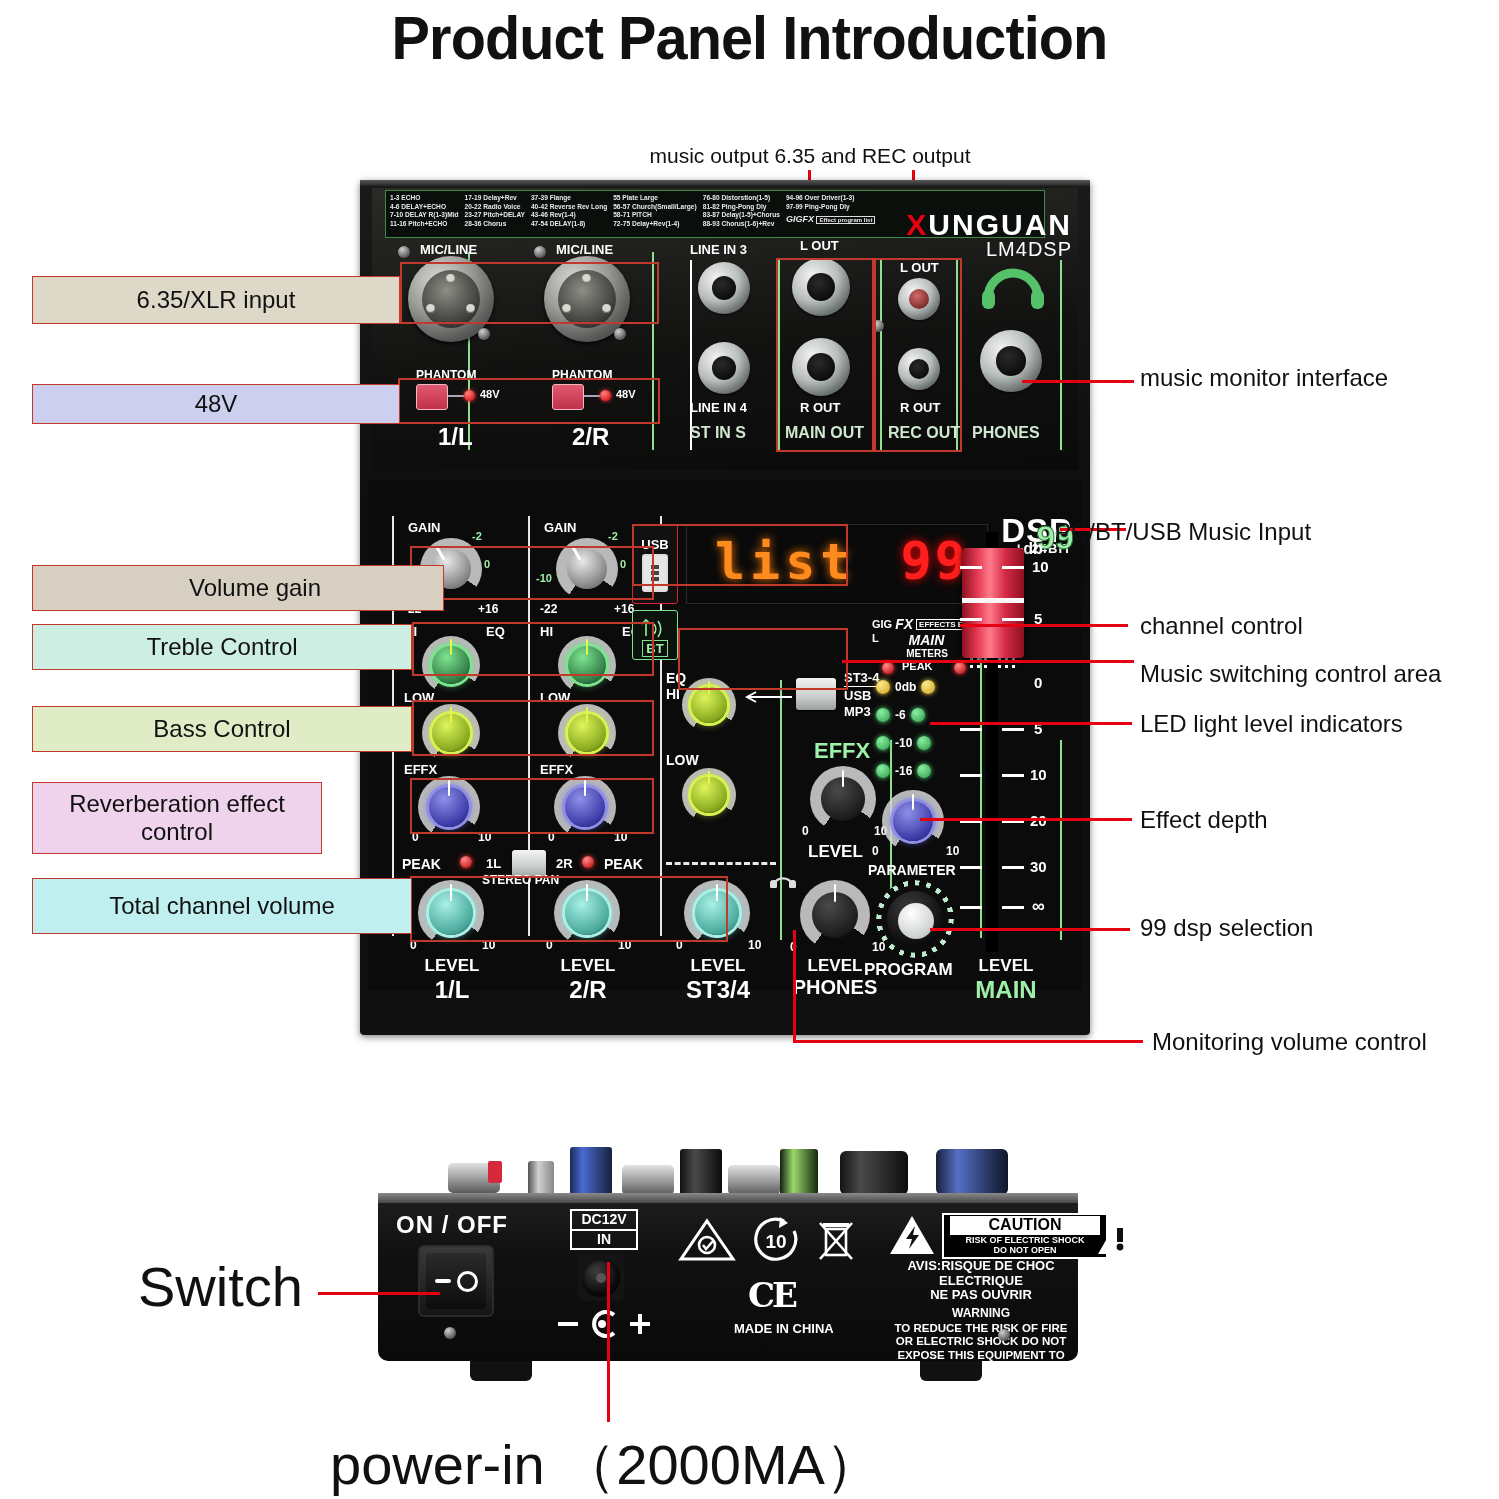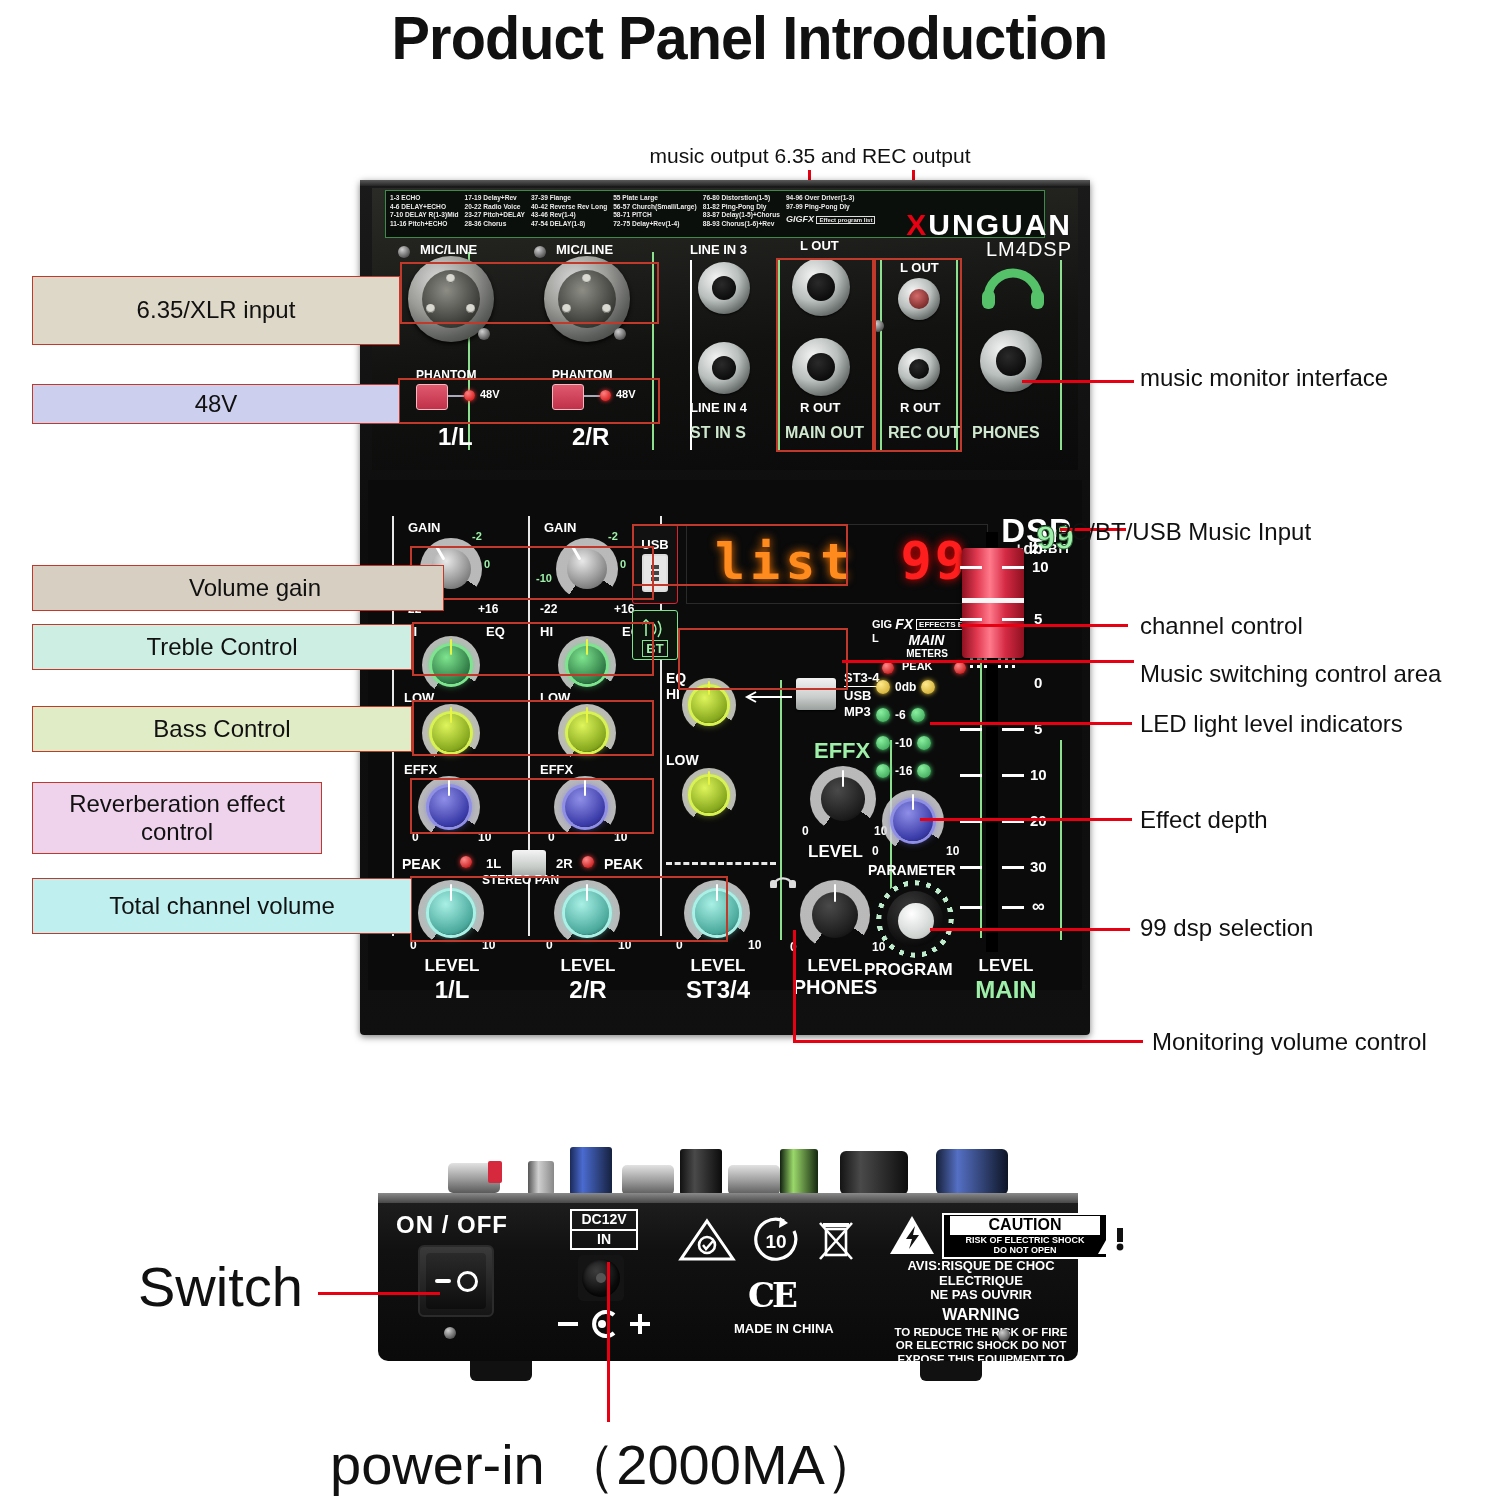--- a/index.html
+++ b/index.html
@@ -242,21 +242,21 @@
   #dcjack .pin{position:absolute;left:18px;top:18px;width:10px;height:10px;border-radius:50%;
      background:#555;}
   .certmark{position:absolute;}
   #caution{position:absolute;border:2px solid #fff;background:#000;color:#fff;
      text-align:center;padding:1px 6px;}
   #caution .h{font-size:16px;font-weight:bold;border-bottom:1.5px solid #fff;
      background:#fff;color:#000;}
   #caution .s{font-size:9px;font-weight:bold;line-height:1.15;}
   #warnblock{position:absolute;color:#fff;text-align:center;font-weight:bold;}
   #warnblock .avis{font-size:13px;line-height:1.12;}
-  #warnblock .wt{font-size:16px;margin-top:3px;}
+  #warnblock .wt{font-size:12px;margin-top:3px;}
   #warnblock .wb{font-size:11.5px;line-height:1.2;margin-top:2px;}
   #madein{position:absolute;color:#fff;font-size:13px;font-weight:bold;}
   #ce{position:absolute;color:#fff;font-size:34px;font-weight:bold;letter-spacing:-3px;
      font-family:"DejaVu Serif",serif;}
   .foot{position:absolute;background:#111;border-radius:0 0 6px 6px;}
 
   #switch-lab{left:138px;top:1254px;font-size:56px;
      font-family:"Liberation Sans Narrow","Liberation Sans",sans-serif;}
   #power-lab{left:330px;top:1428px;font-size:56px;
      font-family:"Liberation Sans Narrow","Liberation Sans",sans-serif;white-space:nowrap;}
@@ -706,21 +706,21 @@
 <div class="abs hline" style="left:1022px;top:380px;width:112px;"></div>
 <div class="abs hline" style="left:1060px;top:528px;width:66px;"></div>
 <div class="abs hline" style="left:960px;top:624px;width:168px;"></div>
 <div class="abs hline" style="left:842px;top:660px;width:292px;"></div>
 <div class="abs hline" style="left:930px;top:722px;width:202px;"></div>
 <div class="abs hline" style="left:920px;top:818px;width:212px;"></div>
 <div class="abs hline" style="left:930px;top:928px;width:200px;"></div>
 <div class="abs vline" style="left:793px;top:930px;height:112px;"></div>
 <div class="abs hline" style="left:793px;top:1040px;width:350px;"></div>
 
-<div class="abs callout" style="left:32px;top:276px;width:368px;height:69px;background:#ddd8c8;">6.35/XLR input</div>
+<div class="abs callout" style="left:32px;top:276px;width:368px;height:48px;background:#ddd8c8;">6.35/XLR input</div>
 <div class="abs callout" style="left:32px;top:384px;width:368px;height:40px;background:#ccd0ee;">48V</div>
 <div class="abs callout" style="left:32px;top:565px;width:412px;height:46px;background:#d6cfc2;padding-left:40px;">Volume gain</div>
 <div class="abs callout" style="left:32px;top:624px;width:380px;height:46px;background:#cdeee3;">Treble Control</div>
 <div class="abs callout" style="left:32px;top:706px;width:380px;height:46px;background:#dfecc6;">Bass Control</div>
 <div class="abs callout" style="left:32px;top:782px;width:290px;height:72px;background:#efd2ec;">Reverberation effect control</div>
 <div class="abs callout" style="left:32px;top:878px;width:380px;height:56px;background:#bfefee;">Total channel volume</div>
 
 <div class="abs rlabel" style="left:1140px;top:364px;">music monitor interface</div>
 <div class="abs rlabel" style="left:1055px;top:518px;">PC/BT/USB Music Input</div>
 <div class="abs rlabel" style="left:1140px;top:612px;">channel control</div>

